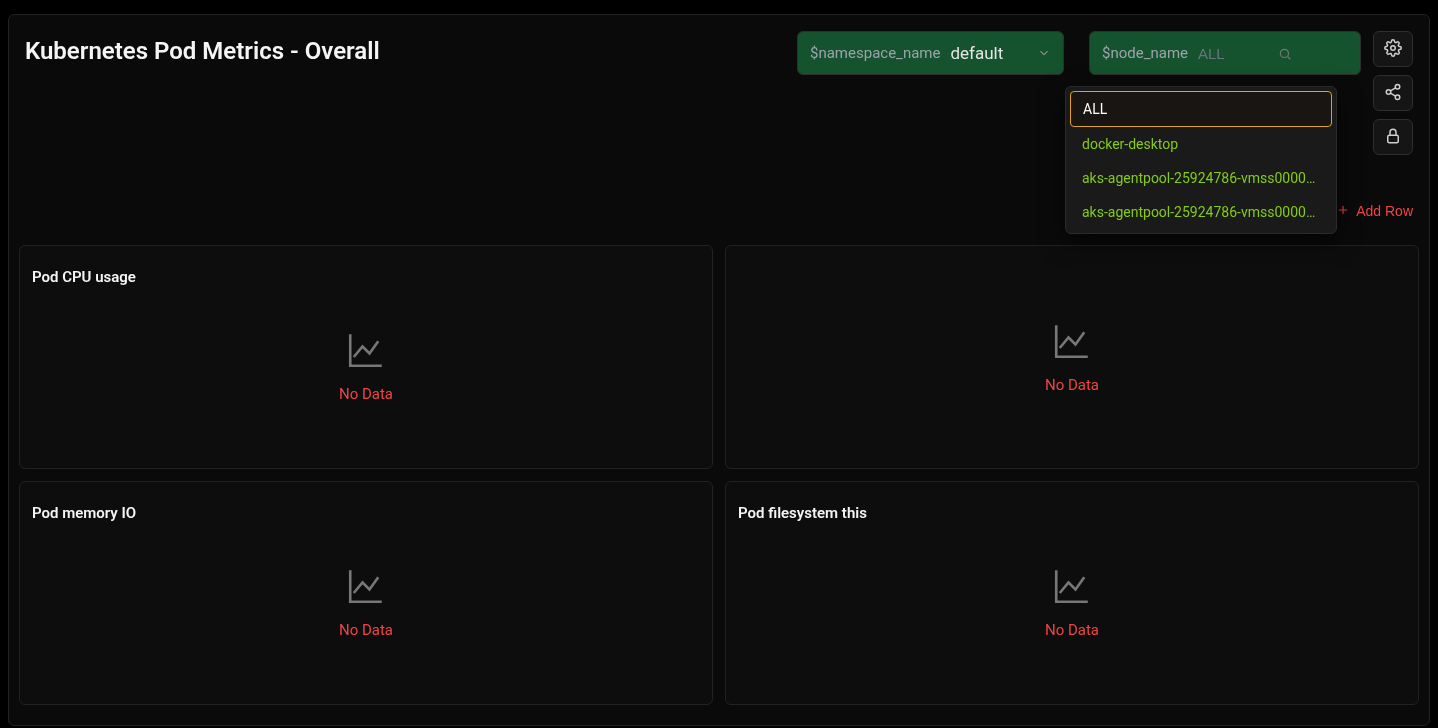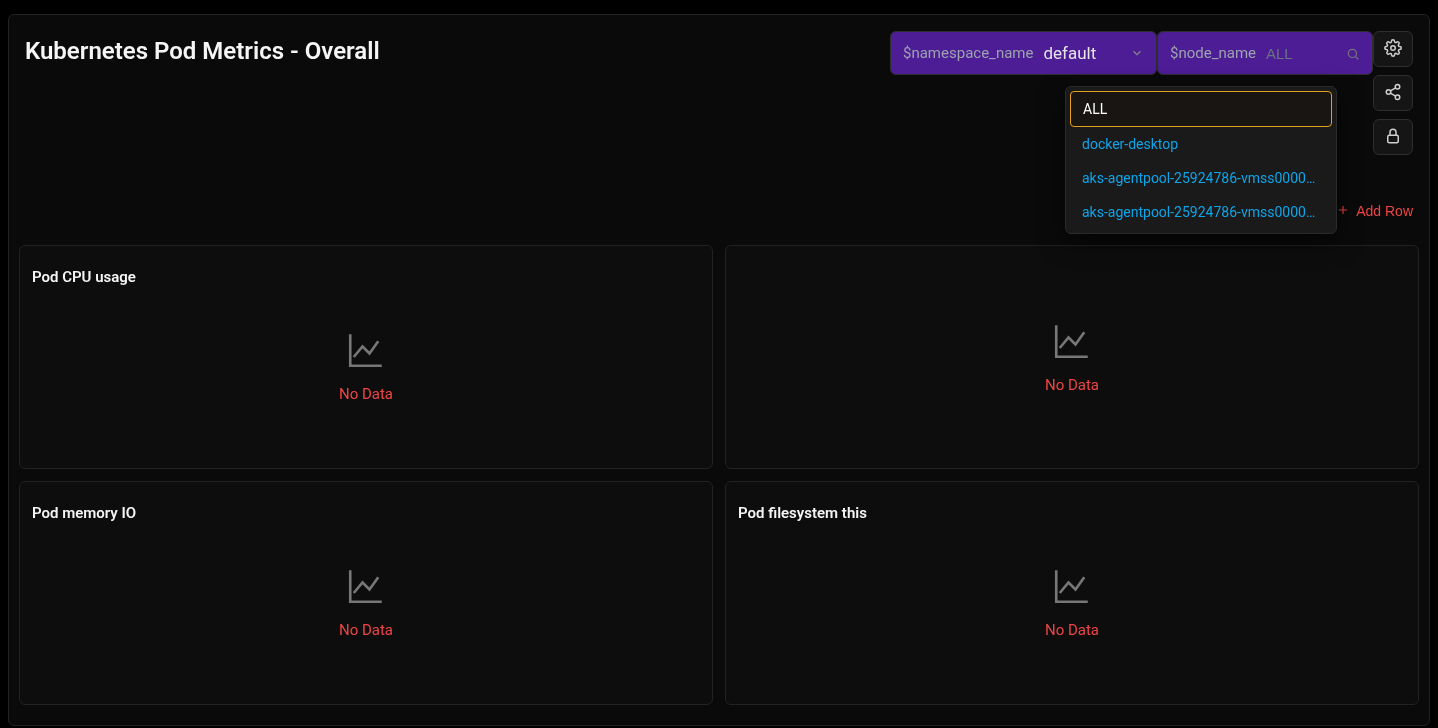--- a/index.html
+++ b/index.html
@@ -21,39 +21,39 @@
     border: 1px solid #222;
     border-radius: 6px;
     overflow: hidden;
   }
 
   
   .header {
     display: flex;
     align-items: flex-start;
     padding: 16px 16px 0 16px;
-    gap: 0;
+    gap: 12px;
   }
   .page-title {
     font-size: 24px;
     font-weight: 600;
     color: #f5f5f5;
     flex: 0 0 auto;
     margin-top: 6px;
   }
   .header-spacer { flex: 1 1 auto; }
 
   
   .var-select {
     display: flex;
     align-items: center;
     height: 44px;
     border: 1px solid #2e2e2e;
     border-radius: 6px;
-    background: #4c1d95;
+    background: #14532d;
     padding: 0 12px;
     position: relative;
     gap: 10px;
   }
   .var-select .var-label {
     color: #9ca3af;
     font-size: 15px;
   }
   .var-select .var-value {
     color: #e5e5e5;
@@ -64,21 +64,21 @@
     background: transparent;
     color: #e5e5e5;
     font-size: 15px;
     outline: none;
     width: 70px;
   }
   .var-select .placeholder-input::placeholder {
     color: #6b7280;
   }
   .var-select.namespace { width: 267px; }
-  .var-select.node { width: 216px; }
+  .var-select.node { width: 272px; margin-left: 13px; }
   .chevron {
     margin-left: auto;
     width: 14px;
     height: 14px;
     border: none;
     color: #888;
     display: flex;
     align-items: center;
     justify-content: center;
   }
@@ -117,21 +117,21 @@
     background: #1a1a1a;
     border: 1px solid #2a2a2a;
     border-radius: 6px;
     padding: 4px;
     z-index: 10;
     box-shadow: 0 8px 24px rgba(0,0,0,0.6);
   }
   .dropdown-popup .opt {
     padding: 9px 12px;
     font-size: 14px;
-    color: #0ea5e9;
+    color: #84cc16;
     border-radius: 4px;
     cursor: pointer;
     white-space: nowrap;
     overflow: hidden;
     text-overflow: ellipsis;
   }
   .dropdown-popup .opt.selected {
     border: 1px solid #e4a11b;
     color: #fff;
     background: #181512;

